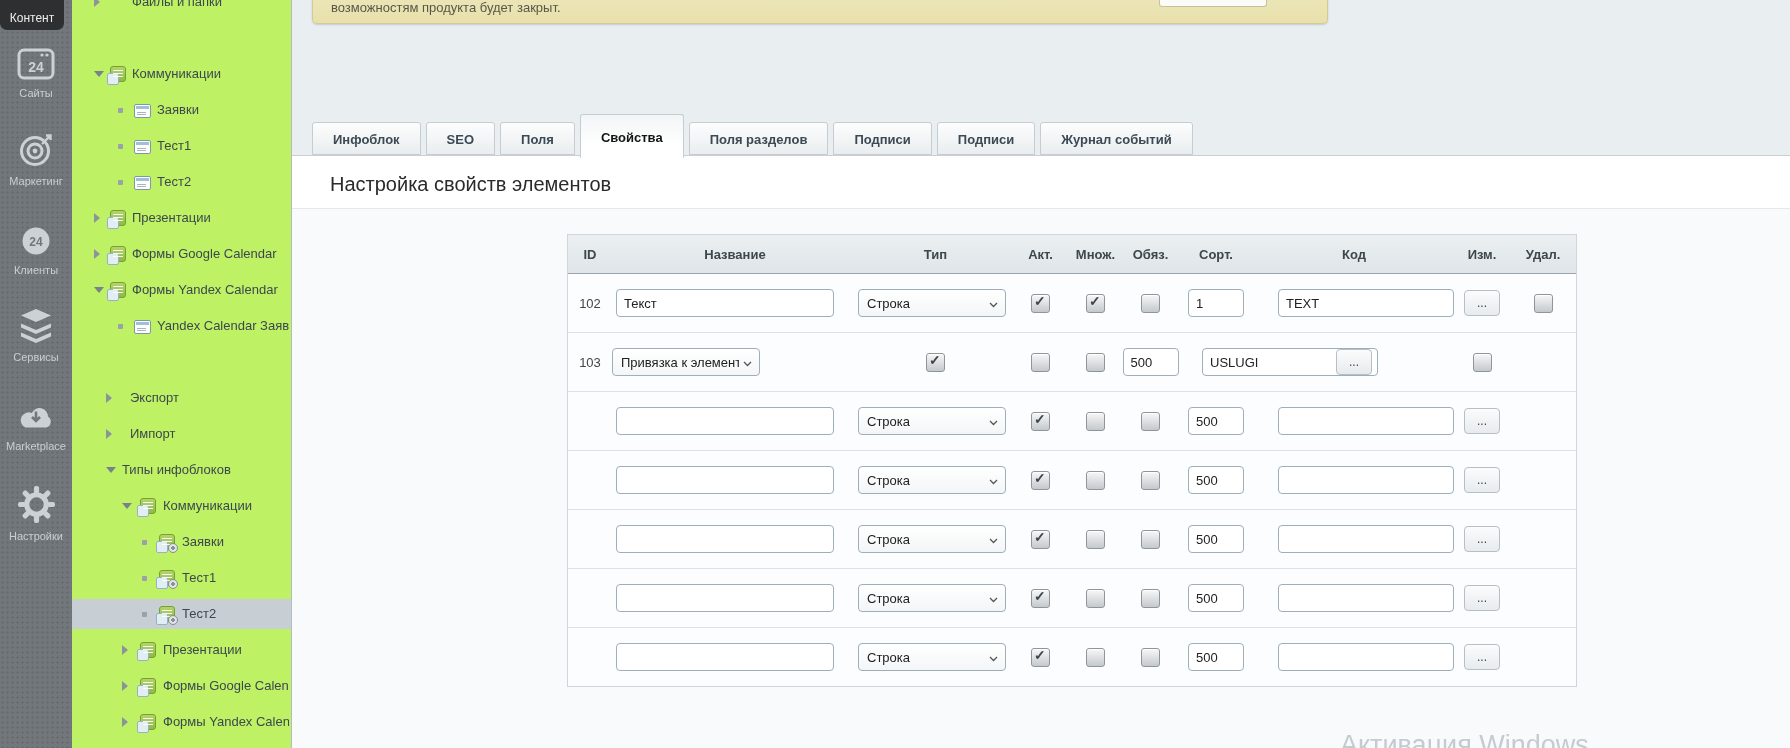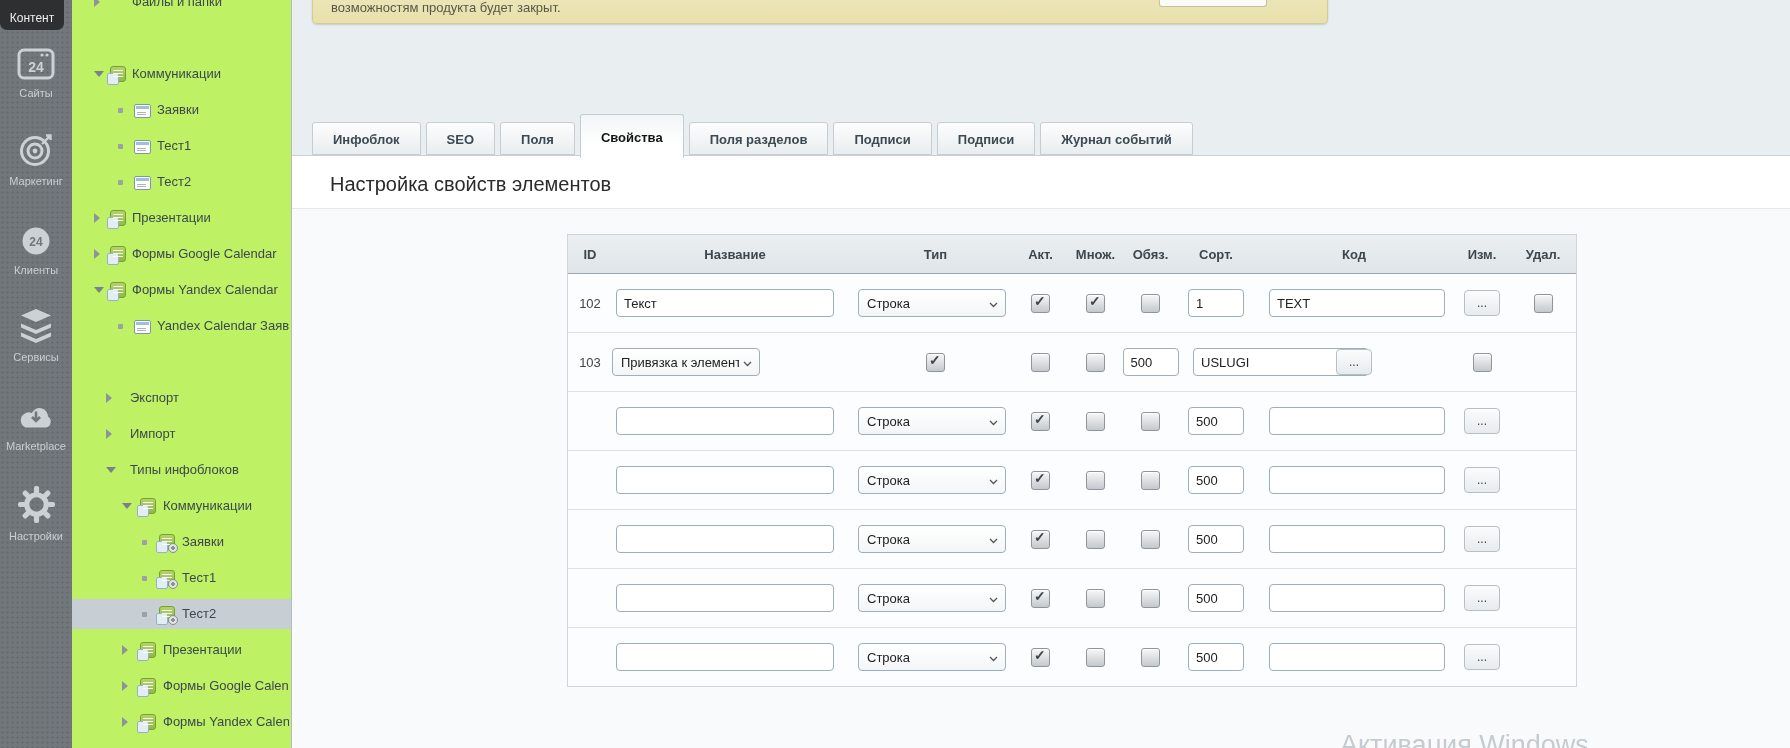--- a/index.html
+++ b/index.html
@@ -72,21 +72,21 @@
   .phead .h{font-size:13px;font-weight:bold;color:#3e474e;text-align:center}
   .prow{height:58px;border-top:1px solid #dce2e6}
   .prow:first-of-type{border-top:none}
   .c{display:flex;align-items:center;justify-content:center}
   .c.l{justify-content:flex-start}
   .pid{font-size:13px;color:#444;text-align:center;width:100%}
   .txt{height:28px;border:1px solid #9fafba;border-radius:4px;padding:5px 7px;font-size:13px;color:#222;
     font-family:"Liberation Sans",sans-serif;box-sizing:border-box;background:#fff;outline:none}
   .txt.name{width:218px;margin-left:4px}
   .txt.sort{width:56px}
-  .txt.code{width:176px;margin-left:15px}
+  .txt.code{width:176px;margin-left:24px}
   .sel{height:28px;width:148px;border:1px solid #9fafba;border-radius:4px;
     background:linear-gradient(#fff,#f3f6f7);display:flex;align-items:center;
     padding:0 20px 0 8px;font-size:13px;color:#222;position:relative;box-sizing:border-box;cursor:pointer}
   .sel .sel-t{white-space:nowrap;overflow:hidden}
   .sel svg{position:absolute;right:7px;top:12px}
   .cb{width:17px;height:17px;border:1px solid #8f969b;border-radius:3px;
     background:linear-gradient(#f7f7f7,#c4c9cd);box-shadow:inset 0 1px 0 #fff;position:relative;cursor:pointer}
   .cb.checked::after{content:"\2713";position:absolute;left:2px;top:-2px;font-size:14px;font-weight:bold;color:#3f464c}
   .dots{width:36px;height:26px;border:1px solid #b6bfc5;border-radius:4px;
     background:linear-gradient(#fbfcfc,#e7ebee);color:#444;font-size:12px;text-align:center;cursor:pointer;
@@ -224,21 +224,21 @@
     <div class="tree-item" style="top: 419px;">
       <span class="arr right" style="left:34px"></span>
       <span class="t-label" style="left:58px">Импорт</span>
     </div>
     <div class="tree-item" style="top: 383px;">
       <span class="arr right" style="left:34px"></span>
       <span class="t-label" style="left:58px">Экспорт</span>
     </div>
     <div class="tree-item" style="top: 455px;">
       <span class="arr down" style="left:34px"></span>
-      <span class="t-label" style="left:58px">Типы инфоблоков</span>
+      <span class="t-label" style="left:50px">Типы инфоблоков</span>
     </div>
     <div class="tree-item" style="top: 491px;">
       <span class="arr down" style="left:50px"></span>
       <span class="ic-doc" style="left:68px"></span>
       <span class="t-label" style="left:91px">Коммуникации</span>
     </div>
     <div class="tree-item" style="top: 527px;">
       <span class="bullet" style="left:70px"></span>
       <span class="ic-doc" style="left:87px">
         <span class="gear-dot"></span>

